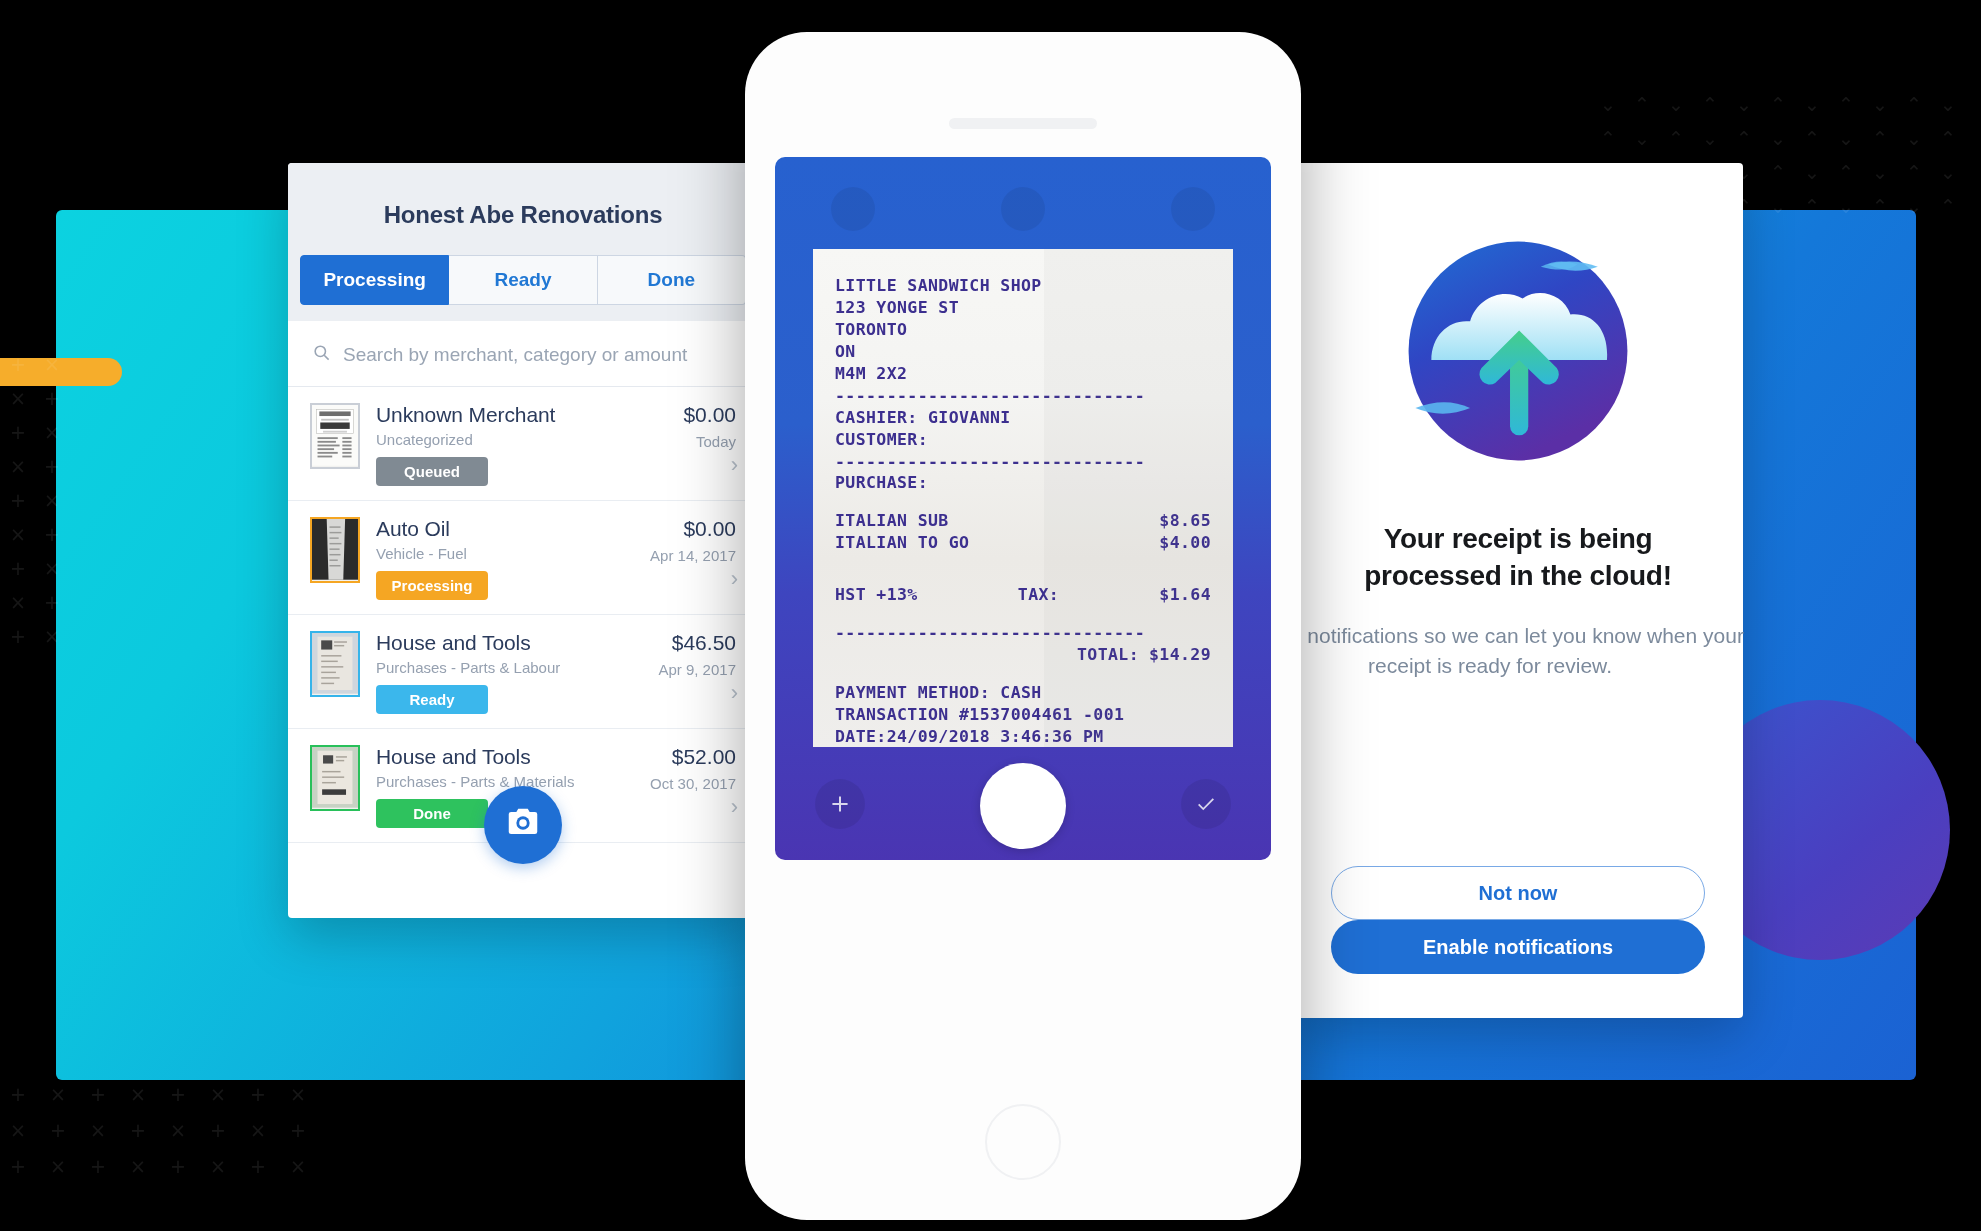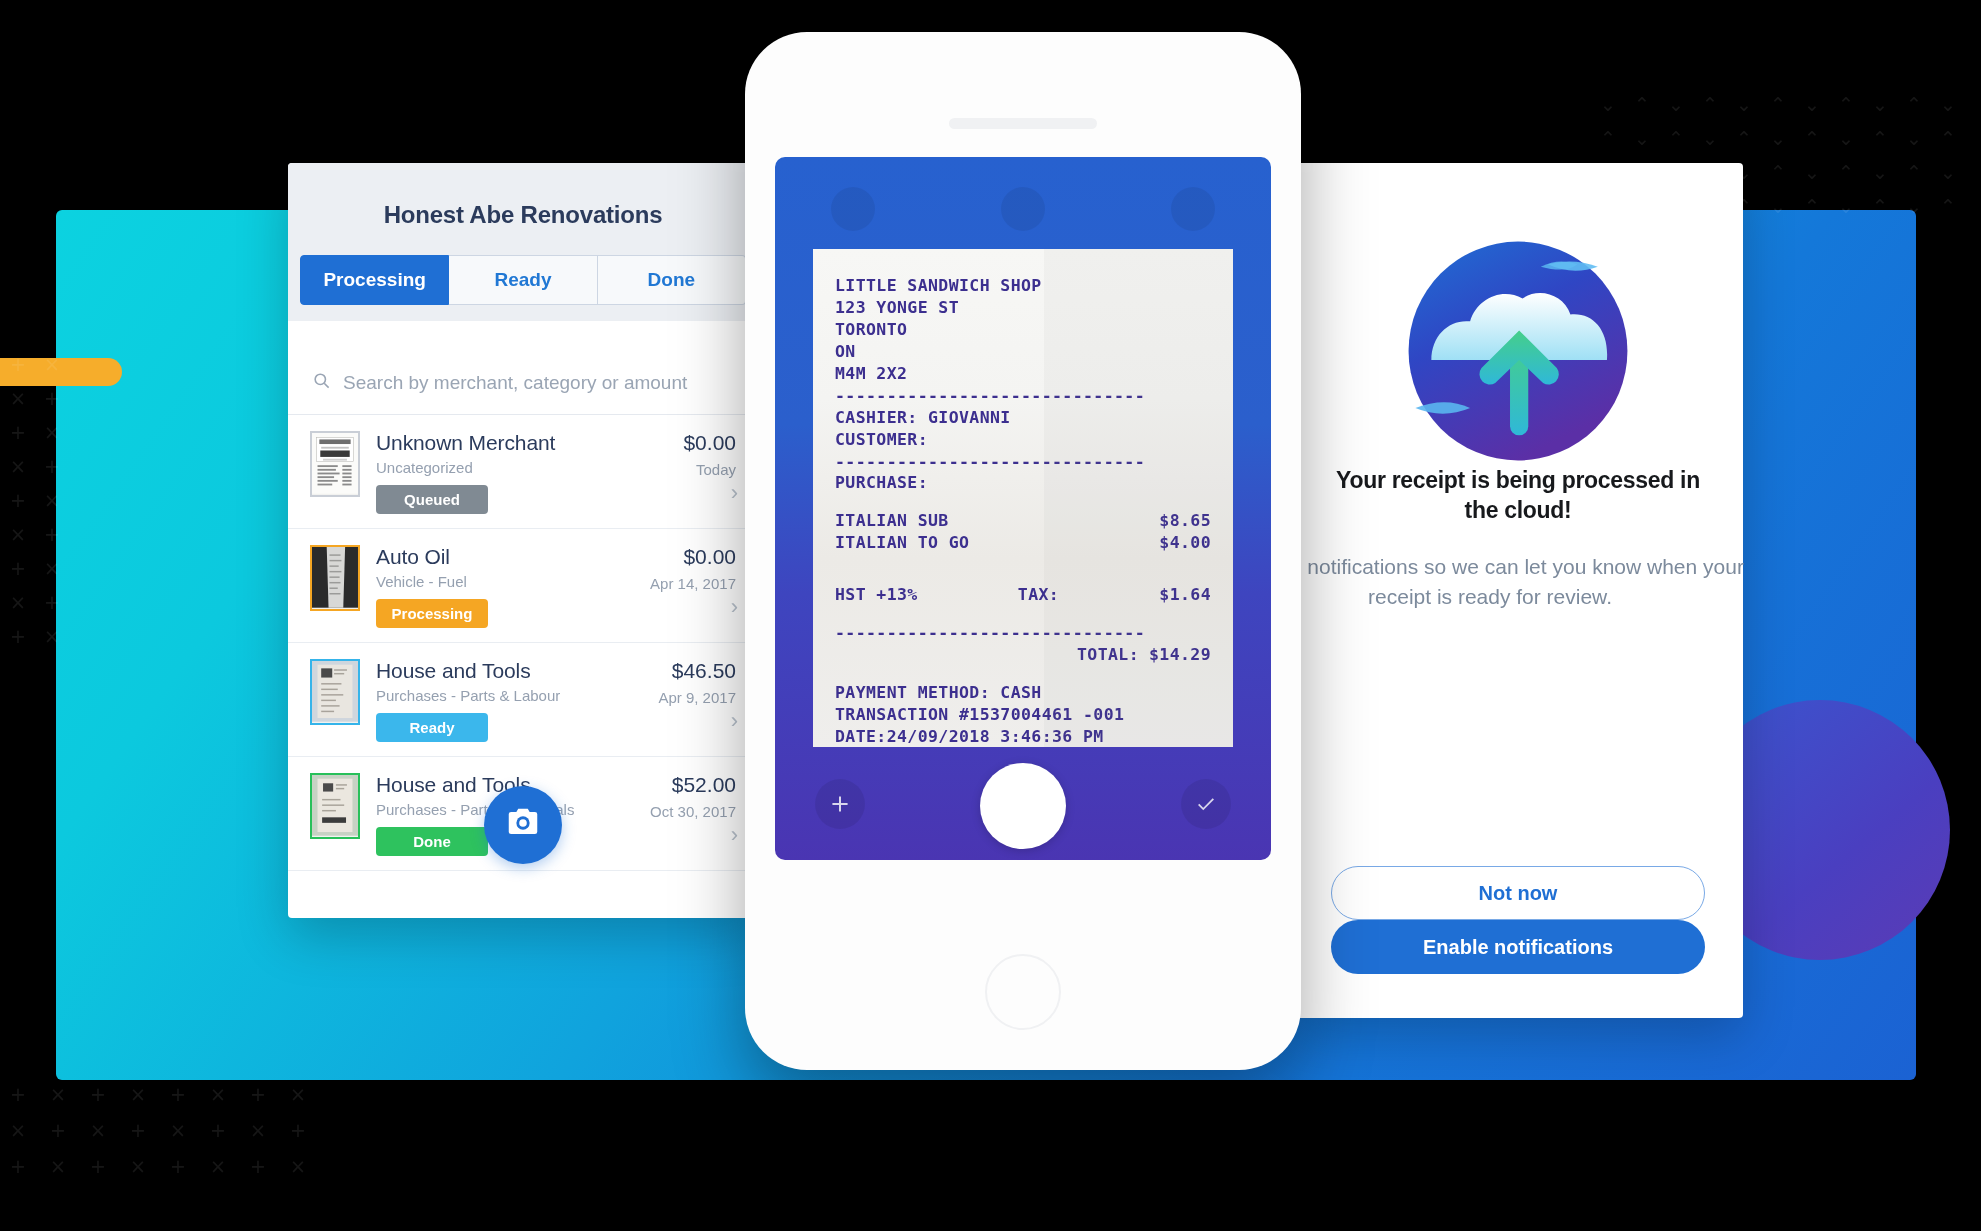--- a/index.html
+++ b/index.html
@@ -61,21 +61,20 @@
   }
   .lp-tab:first-child { border-radius:4px 0 0 4px; }
   .lp-tab:last-child { border-radius:0 4px 4px 0; }
   .lp-tab + .lp-tab { border-left:none; }
   .lp-tab.active { background:#1f6fd4; color:#fff; border-color:#1f6fd4; }
 
   .lp-search {
     display:flex; align-items:center; gap:12px;
     padding:22px 24px 20px 24px; border-bottom:1px solid #e5e9ef;
     background:#fff;
-    margin-top:28px;
   }
   .lp-search-text { font-size:19px; color:#9aa5b4; }
 
   .lp-list { background:#fff; }
   .lp-row {
     display:flex; align-items:flex-start; gap:16px;
     padding:16px 18px 14px 22px; border-bottom:1px solid #e9edf2;
     position:relative; min-height:108px;
   }
   .thumb {
@@ -112,38 +111,38 @@
   
   .right-panel {
     position:absolute; left:1293px; top:163px; width:450px; height:855px;
     background:#fff; border-radius:4px;
     box-shadow:0 18px 52px rgba(0,0,0,0.22);
     padding:56px 38px 44px 38px;
     display:flex; flex-direction:column; align-items:center;
   }
   .cloud-badge { width:228px; height:228px; margin-top:18px; }
   .rp-title {
-    text-align:center; font-size:23px; font-weight:700;
+    margin-top:56px; text-align:center; font-size:28px; font-weight:700;
     color:#17191c; line-height:1.32; letter-spacing:-0.3px;
   }
   .rp-sub {
     margin-top:26px; text-align:center; font-size:21px; color:#7c8a9c;
     line-height:1.42; width:560px; margin-left:-56px;
   }
   .rp-actions { margin-top:auto; width:100%; }
   .btn {
     display:flex; align-items:center; justify-content:center;
     height:54px; border-radius:27px; font-size:20px; font-weight:700;
   }
   .btn-primary { background:#1f6fd4; color:#fff; }
   .btn-secondary { margin-top:14px; background:#fff; color:#1f6fd4; border:1.5px solid #79a9e6; }
 
   
   .phone {
-    position:absolute; left:745px; top:32px; width:556px; height:1038px;
+    position:absolute; left:745px; top:32px; width:556px; height:1188px;
     background:#fdfdfd; border-radius:62px;
     box-shadow:0 30px 70px rgba(0,0,0,0.35);
   }
   .phone-speaker {
     position:absolute; left:50%; transform:translateX(-50%); top:86px;
     width:148px; height:11px; border-radius:6px; background:#f0f1f3;
   }
   .phone-home {
     position:absolute; left:50%; transform:translateX(-50%); bottom:40px;
     width:76px; height:76px; border-radius:50%; border:2px solid #f0f1f3;

